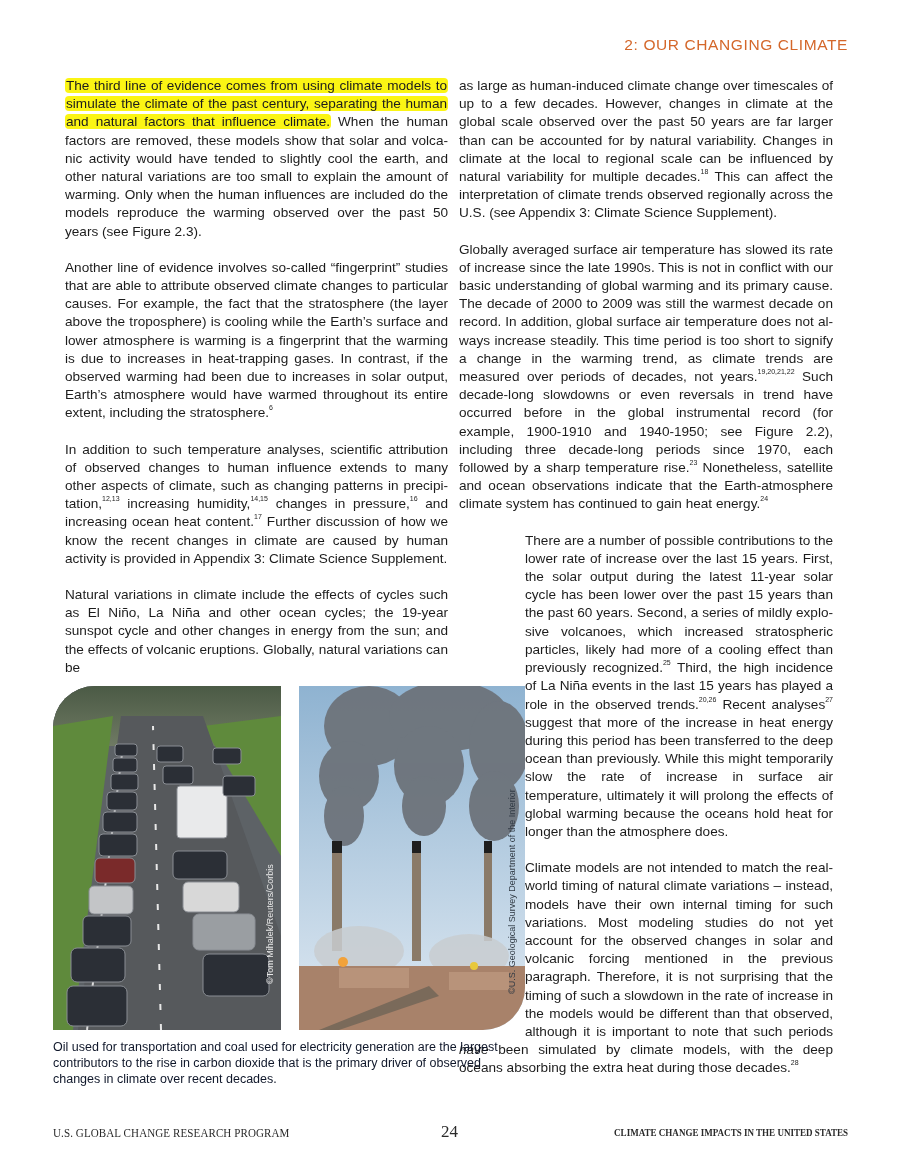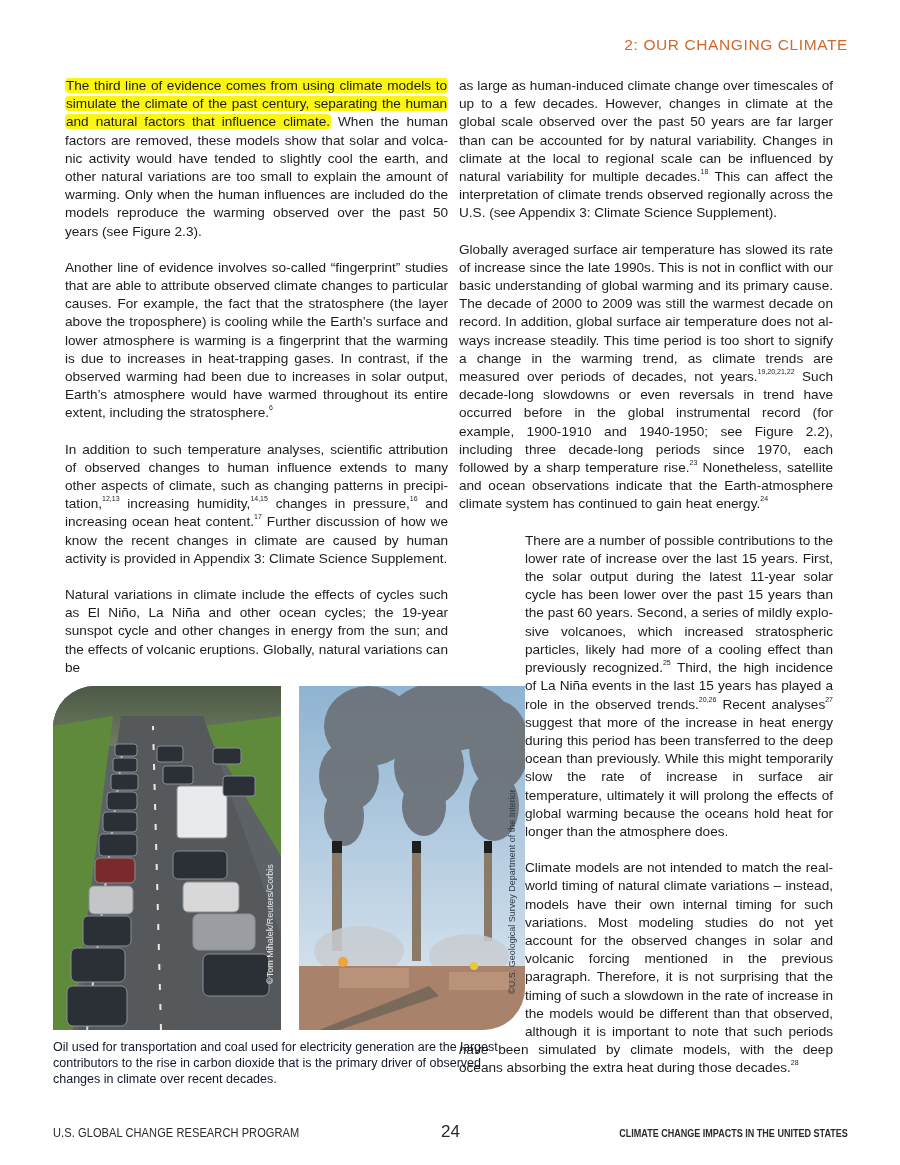--- a/index.html
+++ b/index.html
@@ -35,21 +35,21 @@
   }
   .credit-traffic { left: 212px; top: 298px; }
   .credit-smoke { left: 208px; top: 308px; color: #303a44; }
   .caption {
     position: absolute; left: 53px; top: 1039px; width: 470px;
     font-family: "Liberation Sans", sans-serif; font-size: 12.5px; line-height: 16px;
     color: #0f172a;
   }
   .footer {
     position: absolute; top: 1124px; left: 53px; right: 52px; height: 20px;
-    font-family: Liberation Sans, sans-serif;
+    font-family: Liberation Serif, serif;
   }
   .footer-left { position: absolute; left: 0; top: 2px; font-size: 12px; color: #2a2a2a; letter-spacing: 0.1px; transform: scaleX(0.92); transform-origin: left; }
   .footer-page { position: absolute; left: 388px; top: -2px; font-size: 17px; color: #2a2a2a; }
   .footer-right { position: absolute; right: 0; top: 3px; font-size: 10.5px; font-weight: bold; color: #2a2a2a; transform: scaleX(0.86); transform-origin: right; white-space: nowrap; }
 </style>
 </head>
 <body>
 
 <div class="chapter-header">2: OUR CHANGING CLIMATE</div>
 

